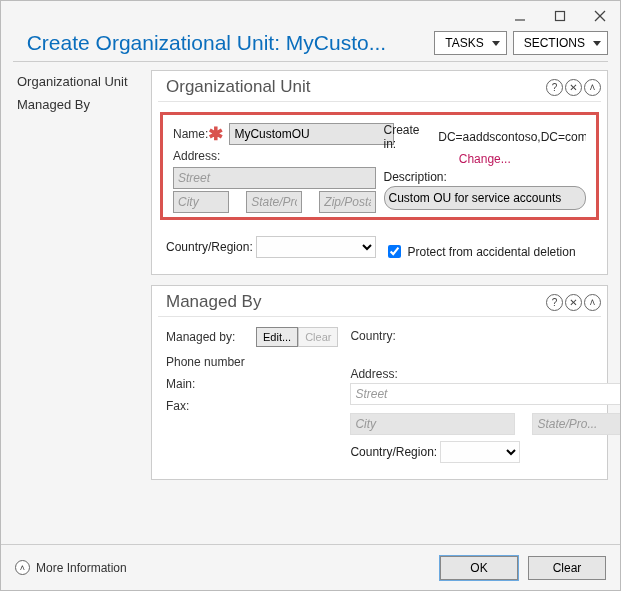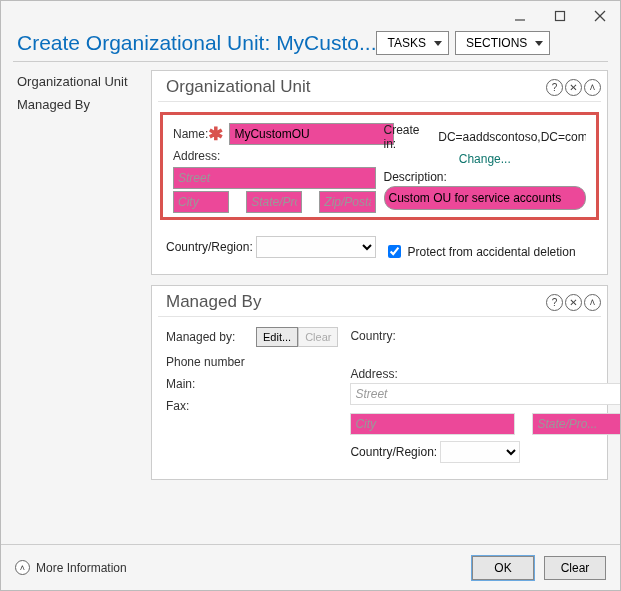--- a/index.html
+++ b/index.html
@@ -1,20 +1,20 @@
 <!DOCTYPE html>
 <html><head>
 <meta charset="utf-8">
 <style>
   * { box-sizing: border-box; font-family: "Segoe UI", Arial, sans-serif; }
   body { margin: 0; padding: 0; width: 621px; height: 591px; background: #f5f5f5; border: 1px solid #bbb; font-size: 12px; color: #222; overflow: hidden; }
   .titlebar { height: 30px; display: flex; justify-content: flex-end; align-items: center; }
   .titlebar-btn { width: 40px; height: 30px; display:flex; align-items:center; justify-content:center; color:#444; }
   .titlebar-btn svg { width:12px; height:12px; }
-  .header { display:flex; align-items:center; justify-content:flex-start; padding: 0 12px 4px 16px; }
+  .header { display:flex; align-items:center; justify-content:flex-end; padding: 0 12px 4px 16px; gap: 48px; }
   .title { font-size: 21px; color: #0a6ebd; font-weight: 400; white-space:nowrap; overflow:hidden; text-overflow:ellipsis; max-width: 380px; }
   .header-buttons { display:flex; gap:6px; }
   .hdr-btn { border:1px solid #888; background:#fff; height:24px; padding:0 6px 0 10px; font-size:12px; display:flex; align-items:center; gap:8px; cursor:pointer; }
   .tri { width:0;height:0;border-left:4px solid transparent;border-right:4px solid transparent;border-top:5px solid #333; }
   .divider-line { border-top:1px solid #ccc; margin: 2px 12px 0 12px; }
   .body { display:flex; height: 482px; }
   .nav { width: 150px; padding: 12px 8px 0 16px; }
   .nav-item { font-size:13px; color:#333; margin-bottom:8px; cursor:pointer; }
   .main { flex:1; padding: 8px 12px 0 0; overflow:auto; }
   .section { border:1px solid #ccc; background:#fff; margin-bottom: 10px; padding:0 0 12px 0; }
@@ -22,42 +22,42 @@
   .sec-title { font-size:17px; color:#555; }
   .sec-controls { display:flex; gap:2px; }
   .circ-btn { width:17px; height:17px; border:1px solid #666; border-radius:50%; display:flex; align-items:center; justify-content:center; font-size:10px; color:#444; cursor:pointer; background:#fff; }
   .sec-divider { border-top:1px solid #e4e4e4; margin:0 6px 10px 6px; }
   .redbox { border: 3px solid #d9534f; padding: 8px 10px 4px 10px; margin: 2px 8px 16px 8px; }
   .cols { display:flex; gap:8px; }
   .col { flex:1; min-width:0; }
   .field-row { display:flex; align-items:center; margin-bottom:4px; }
   .lbl { width: 60px; font-size:12px; color:#333; }
   .req { color:#d9534f; font-size:18px; font-weight:bold; margin-right:6px; }
-  .txt { border:1px solid #999; height:22px; padding:2px 4px; font-size:12px; background:#ec4899; }
+  .txt { border:1px solid #999; height:22px; padding:2px 4px; font-size:12px; background:#e5e5e5; }
   .ph::placeholder { font-style: italic; color:#999; }
-  .link { color:#0f766e; cursor:pointer; font-size:12px; }
+  .link { color:#be185d; cursor:pointer; font-size:12px; }
   .street { width:100%; }
   .triple { display:flex; gap:17px; }
   .triple input { flex:1; min-width:0; }
   .chk-row { display:flex; align-items:center; gap:4px; margin-top:6px; }
   .sel { border:1px solid #ccc; height:22px; width:210px; background:#fefefe; }
   .mbl { display:flex; align-items:center; margin-bottom:8px; }
   .mb-lbl { width:90px; font-size:12px; color:#333; }
   .grow { flex:1; }
   .btn-sm { border:1px solid #888; background:#eaeaea; height:20px; padding:0 6px; font-size:11px; cursor:pointer; }
   .btn-sm.disabled { color:#aaa; background:#f4f4f4; border-color:#ccc; }
   .mb-cols { display:flex; gap:12px; padding: 0 14px; }
   .mb-left { flex:1.1; }
   .mb-right { flex:1; padding-top:2px; }
   .mb-right .street { border-color:#ddd; background:#fff; }
   .mb-right .triple input { border-color:#ddd; }
   .footer { border-top:1px solid #ccc; height: 46px; display:flex; align-items:center; justify-content:space-between; padding: 0 14px; }
   .footer-left { display:flex; align-items:center; gap:6px; font-size:12px; color:#333; cursor:pointer; }
   .footer-right { display:flex; gap:10px; }
-  .dlg-btn { width: 62px; height:24px; border:1px solid #888; background:#e6e6e6; font-size:12px; cursor:pointer; }
+  .dlg-btn { width: 78px; height:24px; border:1px solid #888; background:#e6e6e6; font-size:12px; cursor:pointer; }
   .dlg-btn.primary { outline:1px solid #6ba9e0; }
 </style>
 </head>
 <body>
 
 <div class="titlebar">
   <div class="titlebar-btn">
     <svg viewBox="0 0 12 12">
         <line x1="1" y1="10" x2="11" y2="10" stroke="#444" stroke-width="1.2"></line>
       </svg>

